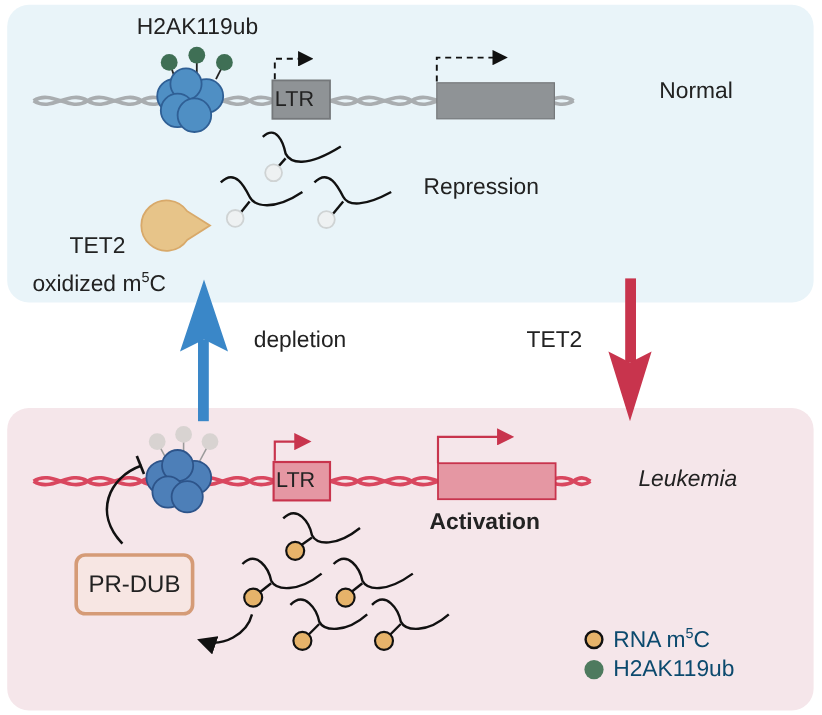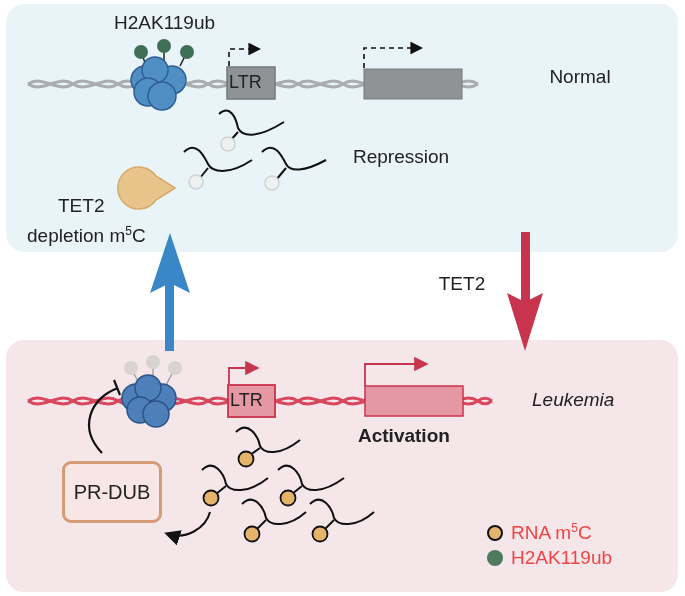--- a/index.html
+++ b/index.html
@@ -4,23 +4,23 @@
 <style>
   html, body { margin:0; padding:0; background:#ffffff; }
   body { width:685px; height:596px; position:relative; overflow:hidden; font-family:"Liberation Sans", sans-serif; }
   .panel { position:absolute; border-radius:18px; }
   #panel-top { left:6px; top:4px; width:672px; height:248px; background:#e9f4f9; }
   #panel-bot { left:6px; top:340px; width:672px; height:252px; background:#f5e6ea; }
   svg#art { position:absolute; left:0; top:0; }
   .lbl { position:absolute; color:#222; font-size:19px; line-height:21px; white-space:nowrap; }
   .c { text-align:center; }
   sup { font-size:12px; }
-  .legend-row { position:absolute; display:flex; align-items:center; gap:8px; font-size:19px; color:#ef4444; }
+  .legend-row { position:absolute; display:flex; align-items:center; gap:8px; font-size:19px; color:#0c4a6e; }
   .dot { width:16px; height:16px; border-radius:50%; box-sizing:border-box; }
-  .prdub { position:absolute; left:62px; top:461px; width:100px; height:62px; box-sizing:border-box; border:3px solid #d59b77; border-radius:9px; background:#f7e6e3; font-size:20px; color:#222; display:flex; align-items:center; justify-content:center; }
+  .prdub { position:absolute; left:62px; top:461px; width:100px; height:52px; box-sizing:border-box; border:3px solid #d59b77; border-radius:9px; background:#f7e6e3; font-size:20px; color:#222; display:flex; align-items:center; justify-content:center; }
 </style>
 </head>
 <body>
 
 <div class="panel" id="panel-top"></div>
 <div class="panel" id="panel-bot"></div>
 
 <svg id="art" width="685" height="596" viewBox="0 0 685 596">
   <defs>
     <marker id="ah-black" markerWidth="8" markerHeight="8" refX="6" refY="4" orient="auto">
@@ -147,23 +147,24 @@
   </g>
 </svg>
 
 <div class="lbl" style="left:114px; top:12px;">H2AK119ub</div>
 <div class="lbl" style="left:229px; top:72px; font-size:18px;">LTR</div>
 <div class="lbl" style="left:353px; top:106px;margin-top:40px;">Repression</div>
 <div class="lbl c" style="left:505px; top:66px; width:150px;">
   <div>Normal</div>
 </div>
 <div class="lbl" style="left:58px; top:195px;">TET2</div>
-<div class="lbl" style="left:27px; top:221px;"><span>depletion m</span><sup>5</sup><span>C</span></div>
+<div class="lbl" style="left:27px; top:221px;"><span>oxidized m</span><sup>5</sup><span>C</span></div>
 
 <div class="lbl c" style="left:200px; top:273px; width:100px;">
+  <div>depletion</div>
 </div>
 <div class="lbl c" style="left:412px; top:273px; width:100px;">
   <div>TET2</div>
 </div>
 
 <div class="lbl" style="left:230px; top:390px; font-size:18px;">LTR</div>
 <div class="lbl" style="left:358px; top:425px;font-weight:bold;">Activation</div>
 <div class="lbl" style="left:532px; top:389px;font-style:italic;">Leukemia</div>
 
 <div class="prdub">PR-DUB</div>

